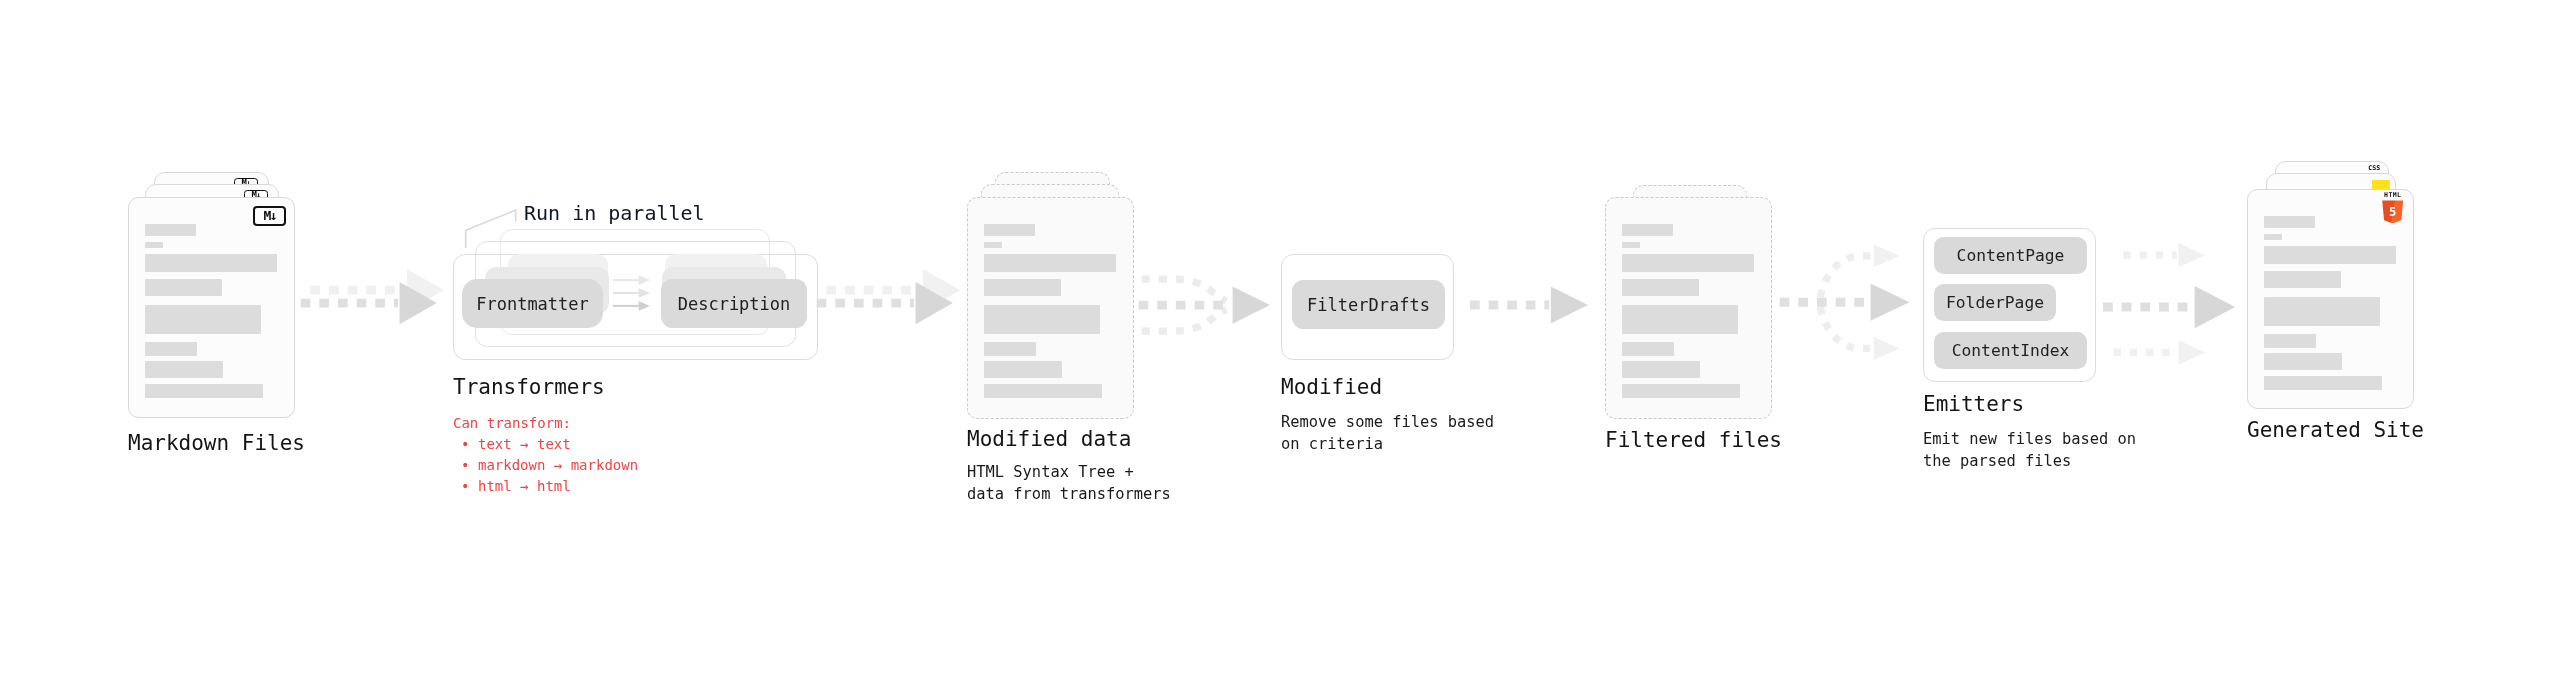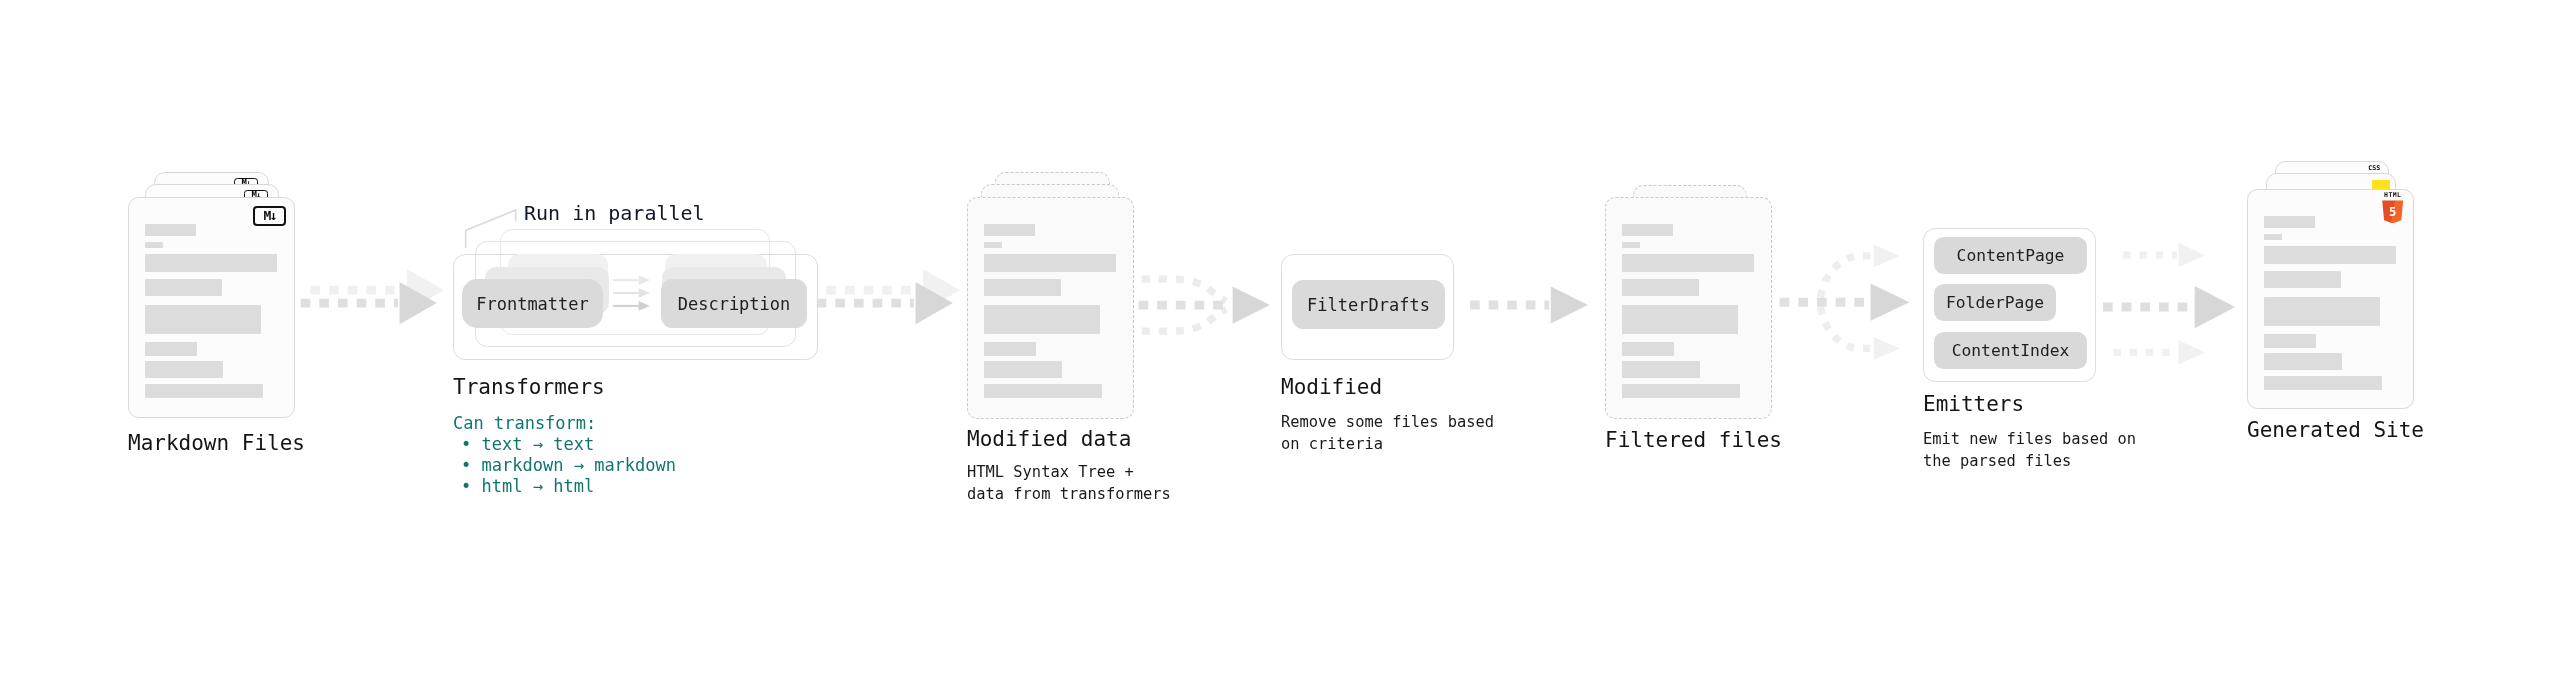--- a/index.html
+++ b/index.html
@@ -45,21 +45,21 @@
   .frame.filled{background:#fff;}
   .pill{position:absolute;background:#dadada;border-radius:11.4px;display:flex;align-items:center;
     justify-content:center;font-size:17px;color:#1f1f1f;white-space:nowrap;}
   .pill.ghost1{background:#e9e9e9;}
   .pill.ghost2{background:#f1f1f1;}
   .pill.emitter{border-radius:9.8px;font-size:16.3px;background:#d9d9d9;}
   
   .stage-title{position:absolute;font-size:21px;line-height:24.4px;white-space:nowrap;color:#141414;}
   .stage-sub{position:absolute;font-size:15.4px;line-height:22px;white-space:nowrap;color:#1a1a1a;}
   .stage-sub .line{display:block;}
-  .notes{position:absolute;font-size:17px;line-height:21px;white-space:nowrap;color:#0f766e;}
+  .notes{position:absolute;font-size:14px;line-height:21px;white-space:nowrap;color:#ef4444;}
   .notes .line{display:block;}
   .notes .line:not(:first-child){padding-left:8.1px;}
   .parallel-note{position:absolute;font-size:20px;color:#0f172a;white-space:nowrap;}
   svg{position:absolute;display:block;}
 </style>
 </head>
 <body>
 
 <div class="canvas">
 

